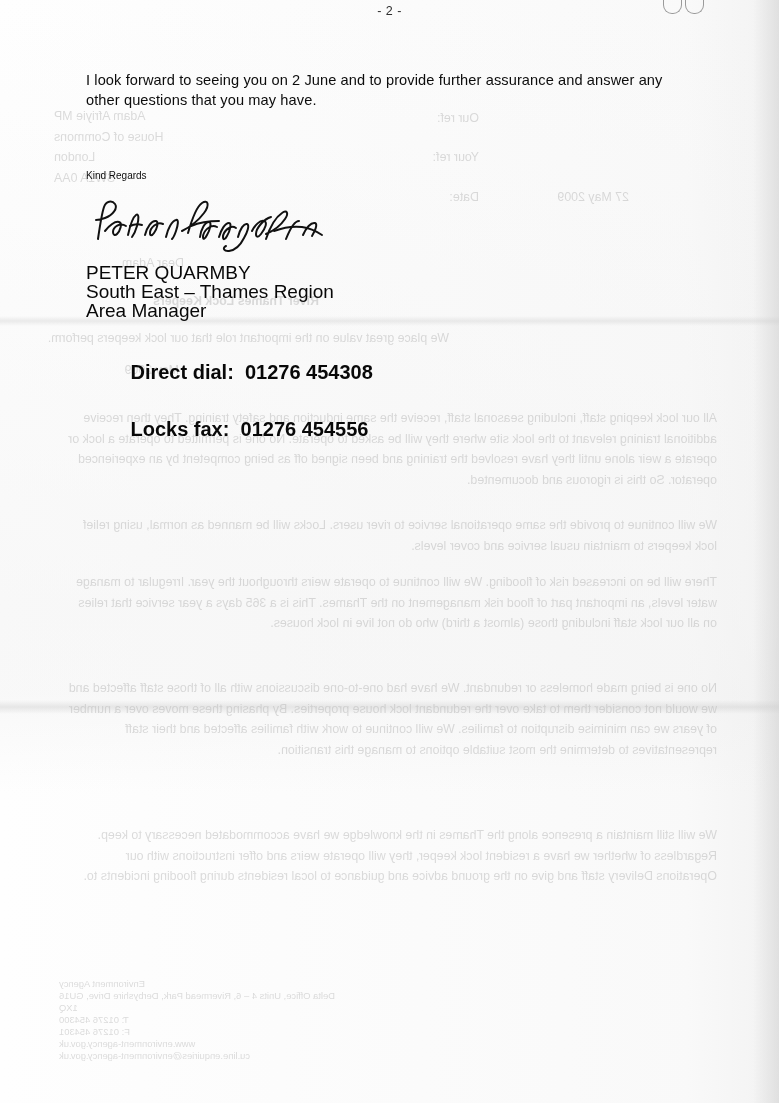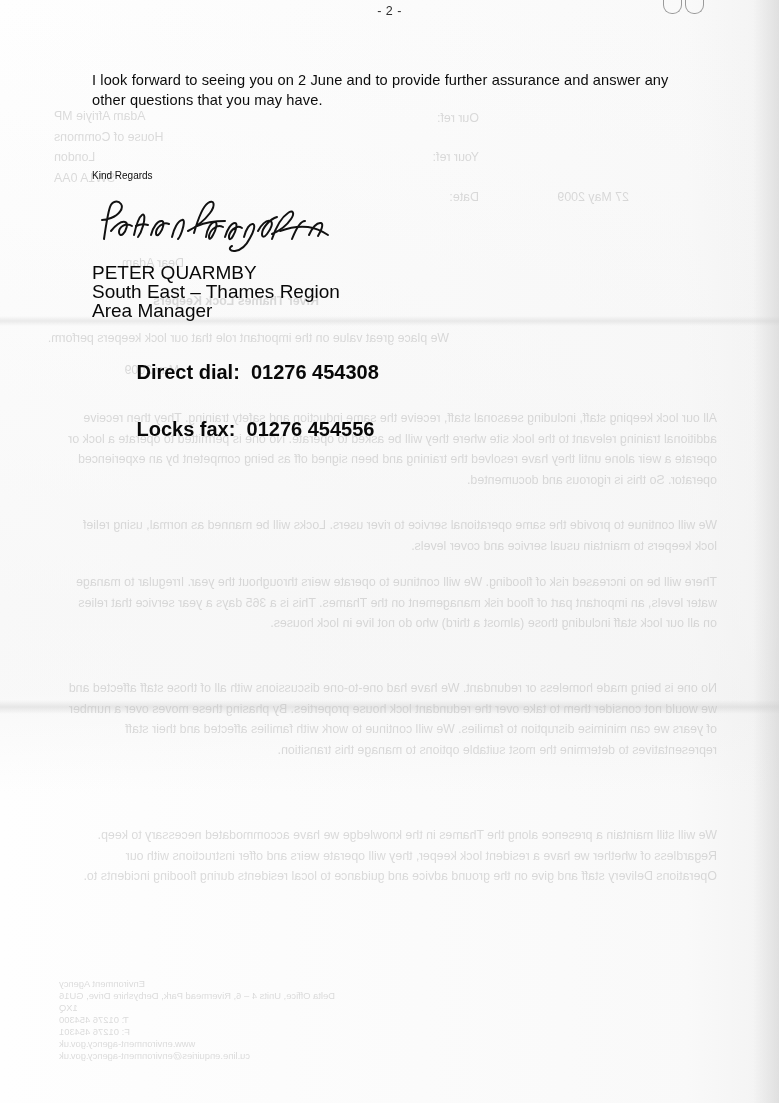--- a/index.html
+++ b/index.html
@@ -79,21 +79,21 @@
     border: 1.6px solid #9a9a9a;
     border-top: none;
     border-radius: 0 0 9px 9px;
   }
   .punch-marks span.p1 { left: 0; }
   .punch-marks span.p2 { left: 22px; }
 
   
   .content {
     position: absolute;
-    left: 92px;
+    left: 86px;
     top: 70px;
     width: 608px;
   }
   .para {
     font-size: 14.6px;
     line-height: 20px;
     color: #0c0c0c;
     margin: 0;
     letter-spacing: 0.1px;
   }

